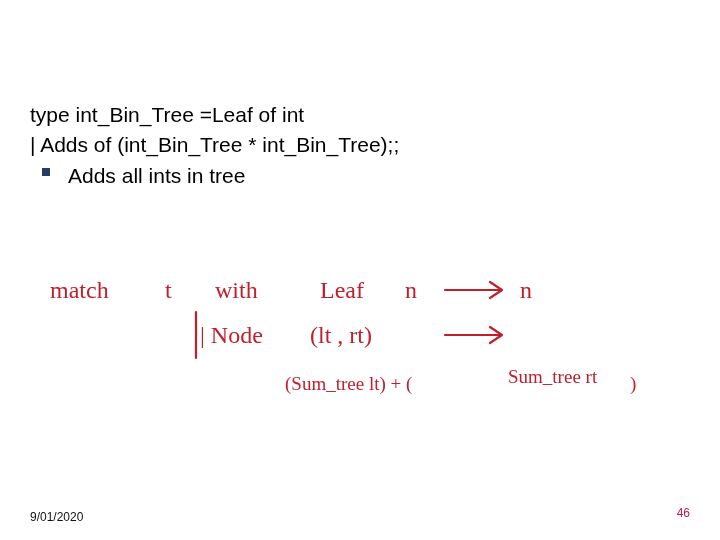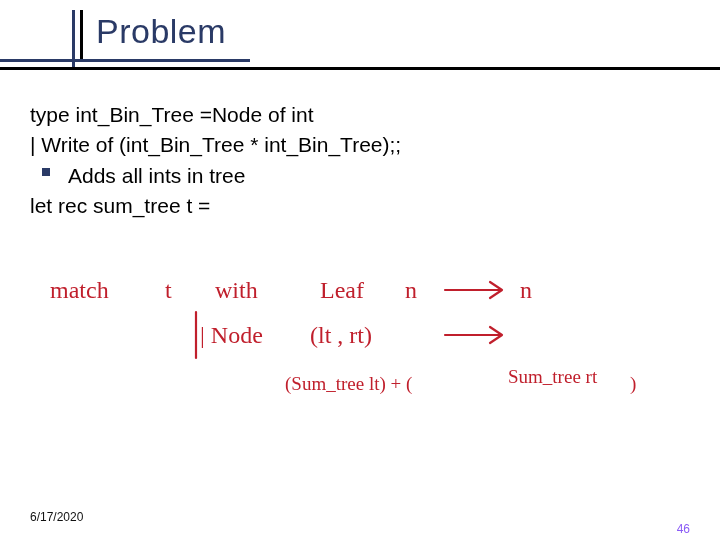--- a/index.html
+++ b/index.html
@@ -9,49 +9,41 @@
   .hline-top{position:absolute;left:0;top:49px;width:250px;height:3px;background:#2a3a66}
   .hline-bot{position:absolute;left:0;top:57px;width:720px;height:3px;background:#000}
   .vline-left{position:absolute;left:72px;top:0;width:3px;height:57px;background:#2a3a66}
   .vline-right{position:absolute;left:80px;top:0;width:3px;height:49px;background:#000}
   .body{position:absolute;left:30px;top:100px;width:660px;font-size:21px;line-height:1.45}
   .row{display:block}
   .indent{padding-left:38px;position:relative}
   .bullet{position:absolute;left:12px;top:7px;width:8px;height:8px;background:#2a3a66}
   .hand{position:absolute;left:50px;top:268px;width:660px}
   .footer-date{position:absolute;left:30px;bottom:16px;font-size:12px;color:#111}
-  .footer-num{position:absolute;right:30px;bottom:4px;font-size:12px;color:#8b5cf6}
+  .footer-num{position:absolute;right:30px;bottom:20px;font-size:12px;color:#be185d}
   
   .hw path,.hw line{stroke:#c01f2c;stroke-width:2.2;fill:none;stroke-linecap:round;stroke-linejoin:round}
   .hw text{fill:#c01f2c;font-family:'Comic Sans MS','Segoe Script',cursive;font-size:24px}
   .hw .sm{font-size:19px}
 </style>
 </head>
 <body>
 <div class="slide">
 
-  <div class="title-wrap">
-    <div class="hline-top"></div>
-    <div class="hline-bot"></div>
-    <div class="vline-left"></div>
-    <div class="vline-right"></div>
-    <div class="title">Problem</div>
-  </div>
 
   <div class="body">
-    <div class="row">type int_Bin_Tree =Node of int</div>
-    <div class="row">| Write of (int_Bin_Tree * int_Bin_Tree);;</div>
+    <div class="row">type int_Bin_Tree =Leaf of int</div>
+    <div class="row">| Adds of (int_Bin_Tree * int_Bin_Tree);;</div>
     <div class="row indent">
       <span class="bullet"></span>
     </div>
     <div class="row indent">
       <span class="bullet"></span>
       <span>Adds all ints in tree</span>
     </div>
-    <div class="row">let rec sum_tree t =</div>
   </div>
 
   <div class="hand">
     <svg class="hw" width="660" height="200" viewBox="0 0 660 200">
 
       <text x="0" y="30">match</text>
       <text x="115" y="30">t</text>
       <text x="165" y="30">with</text>
       <text x="270" y="30">Leaf</text>
       <text x="355" y="30">n</text>
@@ -65,15 +57,15 @@
       <path d="M440 59 L452 67 L440 75"></path>
 
       <line x1="146" y1="44" x2="146" y2="90"></line>
 
       <text x="235" y="122" class="sm">(Sum_tree lt) + (</text>
       <text x="458" y="115" class="sm">Sum_tree rt</text>
       <text x="580" y="122" class="sm">)</text>
     </svg>
   </div>
 
-  <div class="footer-date">6/17/2020</div>
+  <div class="footer-date">9/01/2020</div>
   <div class="footer-num">46</div>
 </div>
 
 </body></html>

